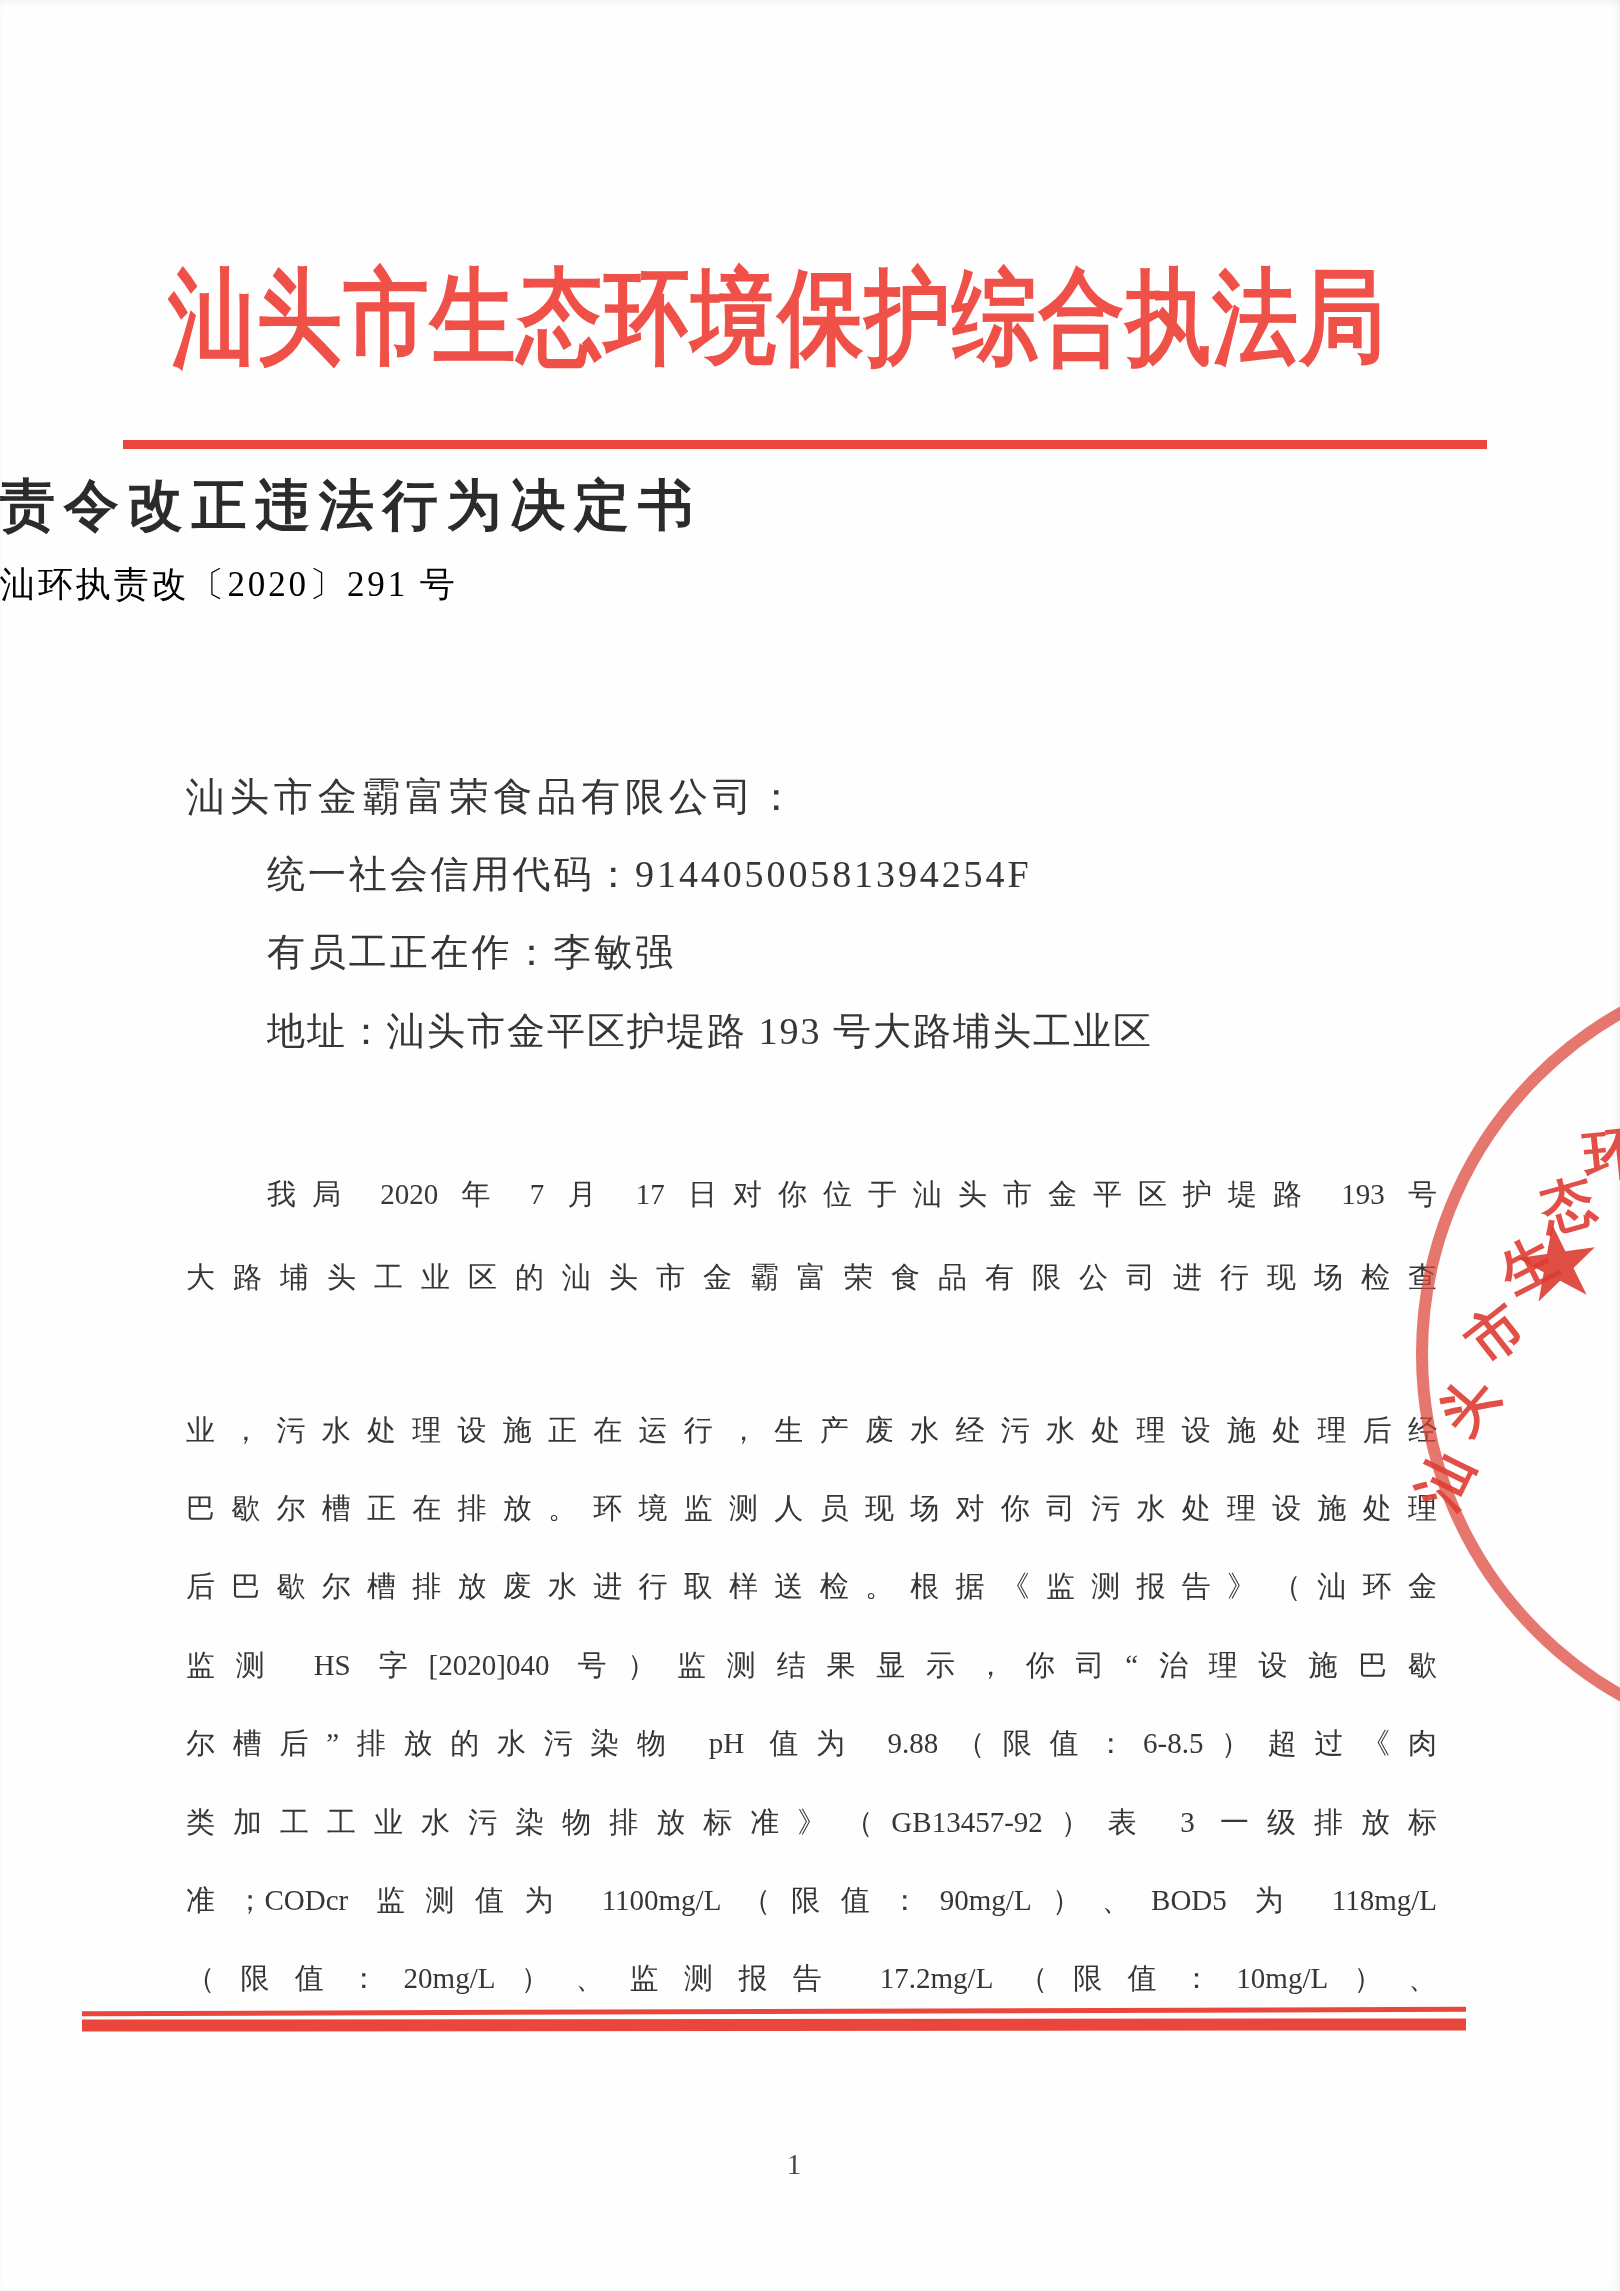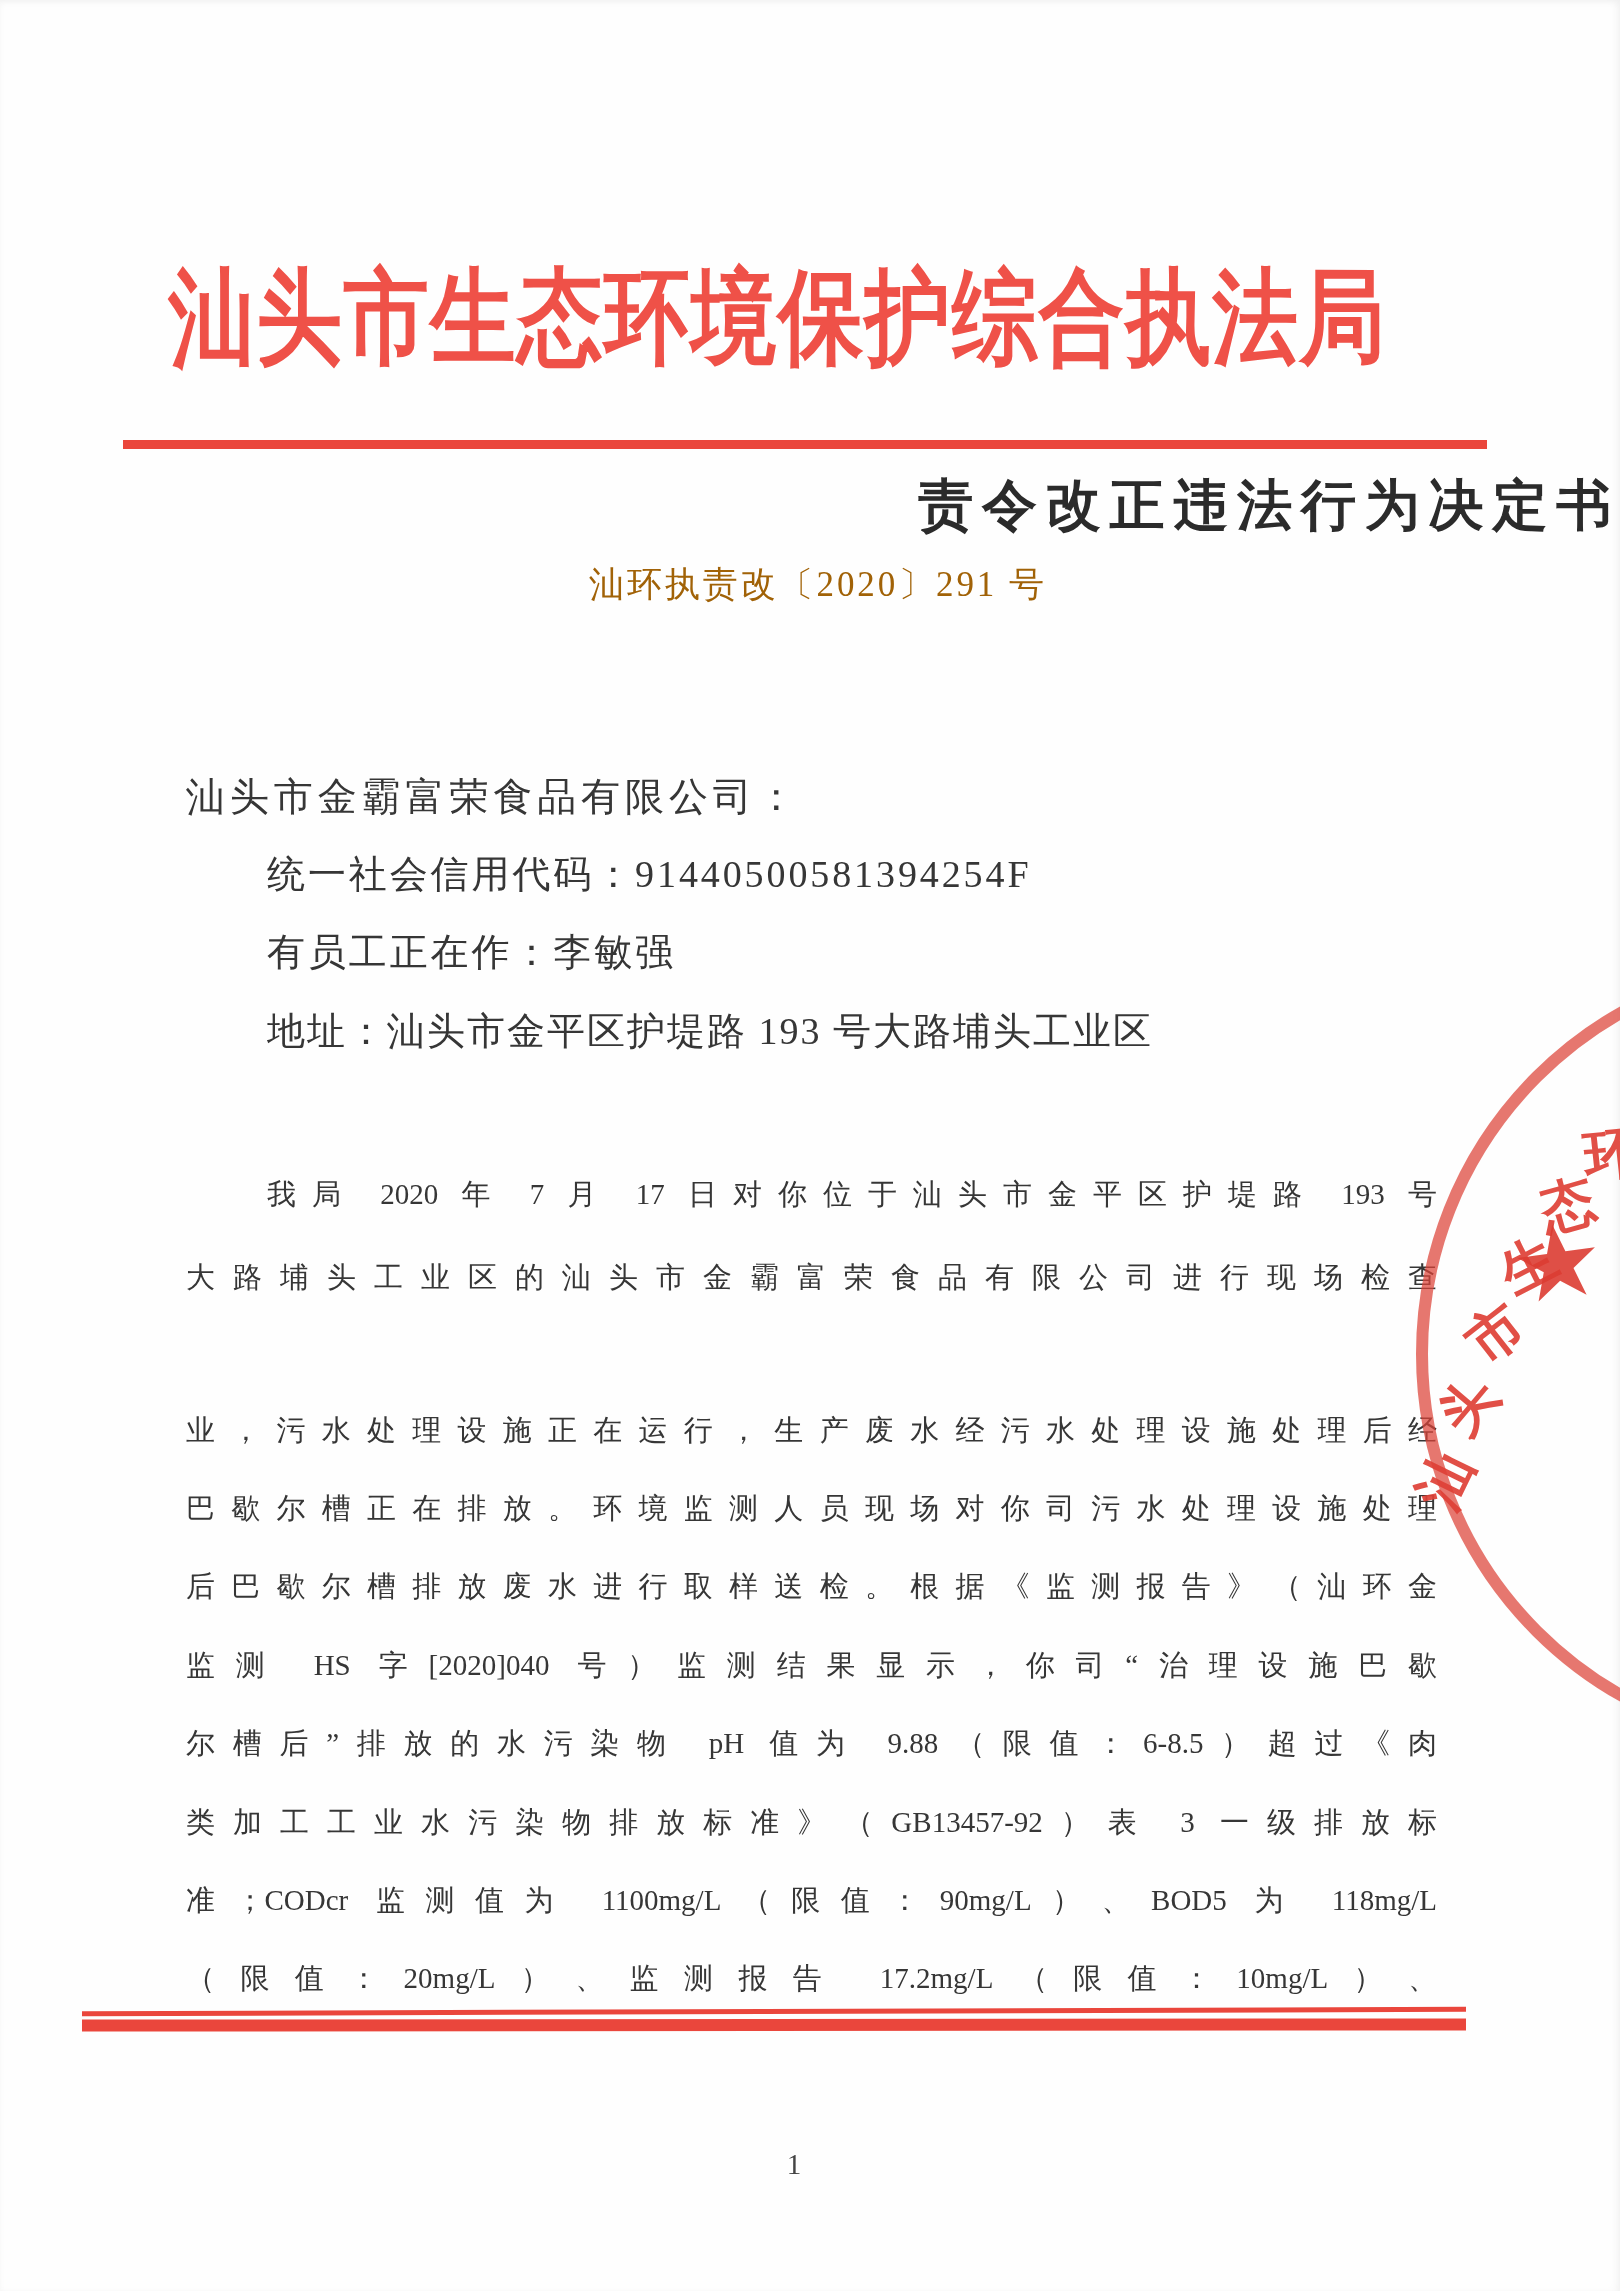--- a/index.html
+++ b/index.html
@@ -36,36 +36,34 @@
   .header-rule {
     position: absolute;
     top: 440px; left: 123px;
     width: 1364px; height: 8.8px;
     background: #ea463c;
   }
   
   .doc-title {
     position: absolute;
     top: 469px; left: 0; width: 100%;
-    text-align: right;
+    text-align: left;
     color: #2b2b2b;
     font-size: 55px;
     font-weight: bold;
     letter-spacing: 8.8px;
     white-space: nowrap;
   }
   .doc-number {
     position: absolute;
     top: 561px; left: 0; width: 100%;
-    text-align: center;
-    color: #a16207;
+    color: #000000;
     font-size: 35px;
     letter-spacing: 2.9px;
     white-space: nowrap;
-    padding-left: 16px;
   }
   
   .line {
     position: absolute;
     color: #363636;
     white-space: nowrap;
   }
   .recipient-company   { top: 770px;  left: 186px; font-size: 39px; letter-spacing: 4.9px; }
   .recipient-credit    { top: 849px;  left: 267px; font-size: 38px; letter-spacing: 2.9px; }
   .recipient-legalrep  { top: 927px;  left: 267px; font-size: 38px; letter-spacing: 2.9px; }

